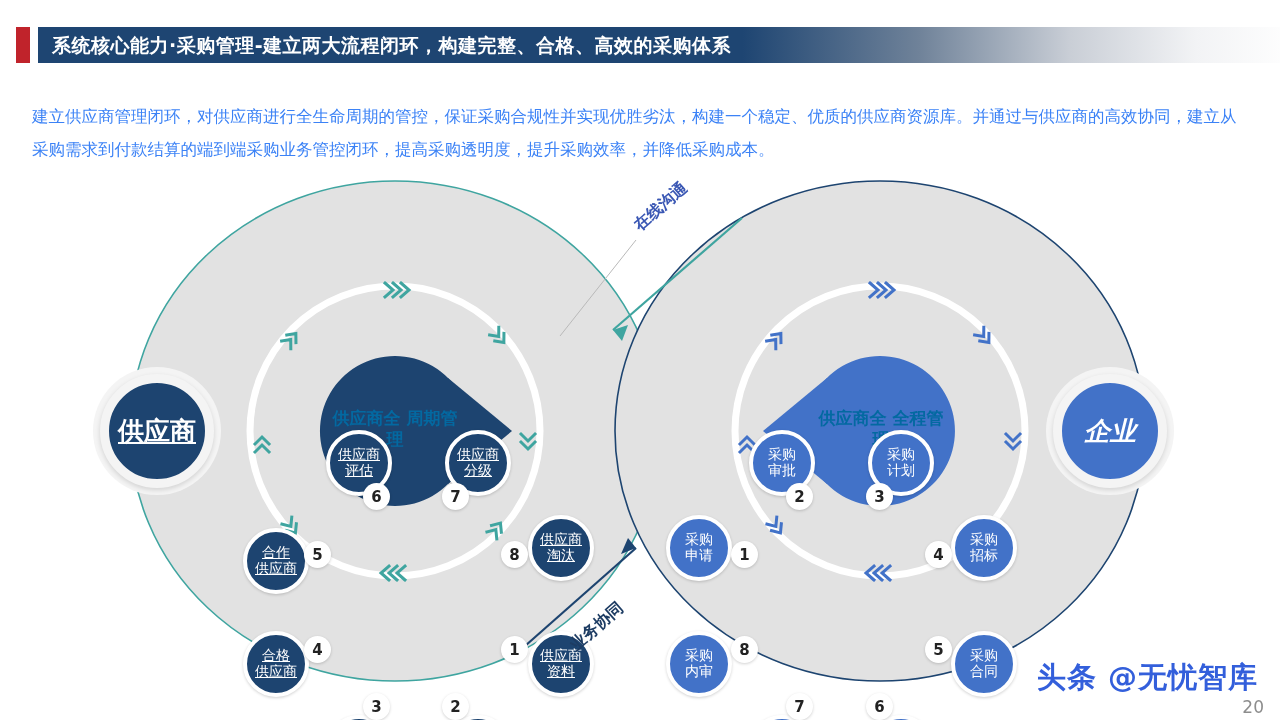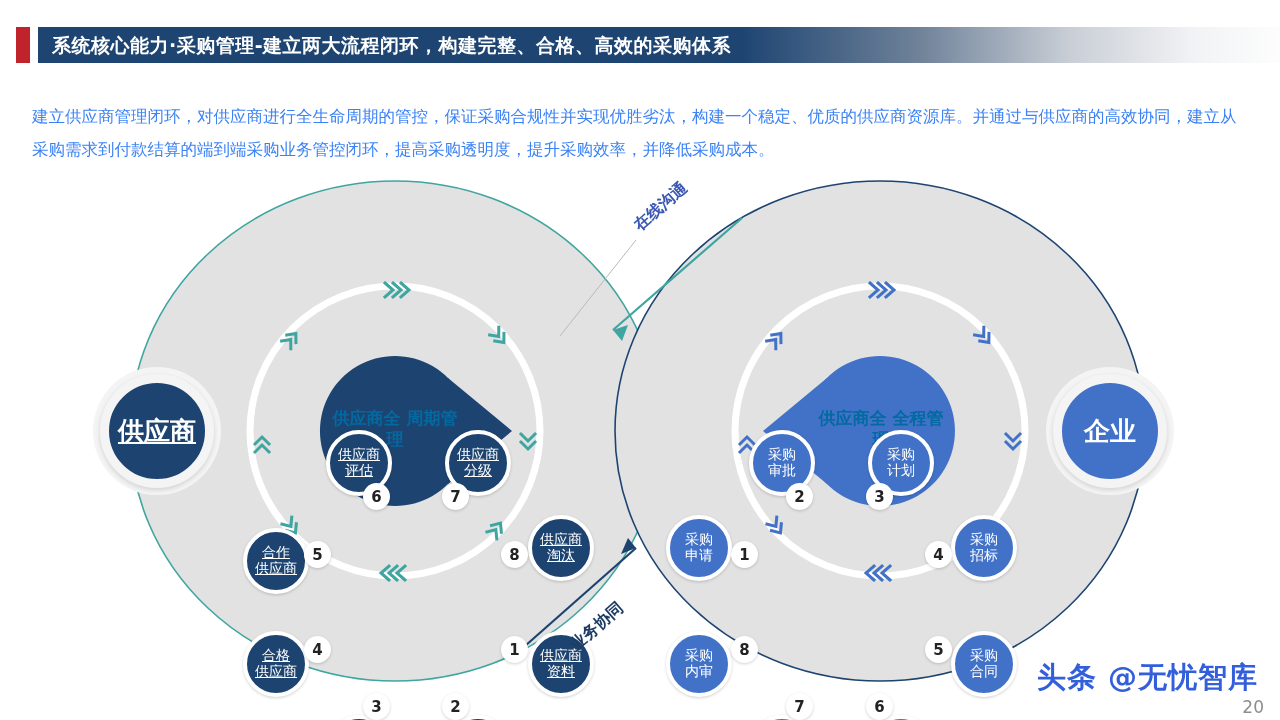--- a/index.html
+++ b/index.html
@@ -193,21 +193,21 @@
         <g transform="translate(777,160) rotate(-50)">
           <path d="M -9 -6 L -2 0 L -9 6"></path>
             <path d="M -1 -6 L 6 0 L -1 6"></path>
         </g>
       </g>
     </svg>
 
     <div class="cap n-navy" style="left:100px; top:196px; width:114px; height:114px;">
       <span>供应商</span>
     </div>
-    <div class="cap n-blue" style="left:1053px; top:196px; width:114px; height:114px;">
+    <div class="cap n-blue" style="left:1053px; top:196px; width:114px; height:114px;font-style:italic;">
       <span>企业</span>
     </div>
 
     <div class="hublabel" style="left:330px; top:230px; width:130px;">
       <span>供应商全</span>
       <span>周期管理</span>
     </div>
     <div class="hublabel" style="left:818px; top:230px; width:126px;">
       <span>供应商全</span>
       <span>全程管理</span>

